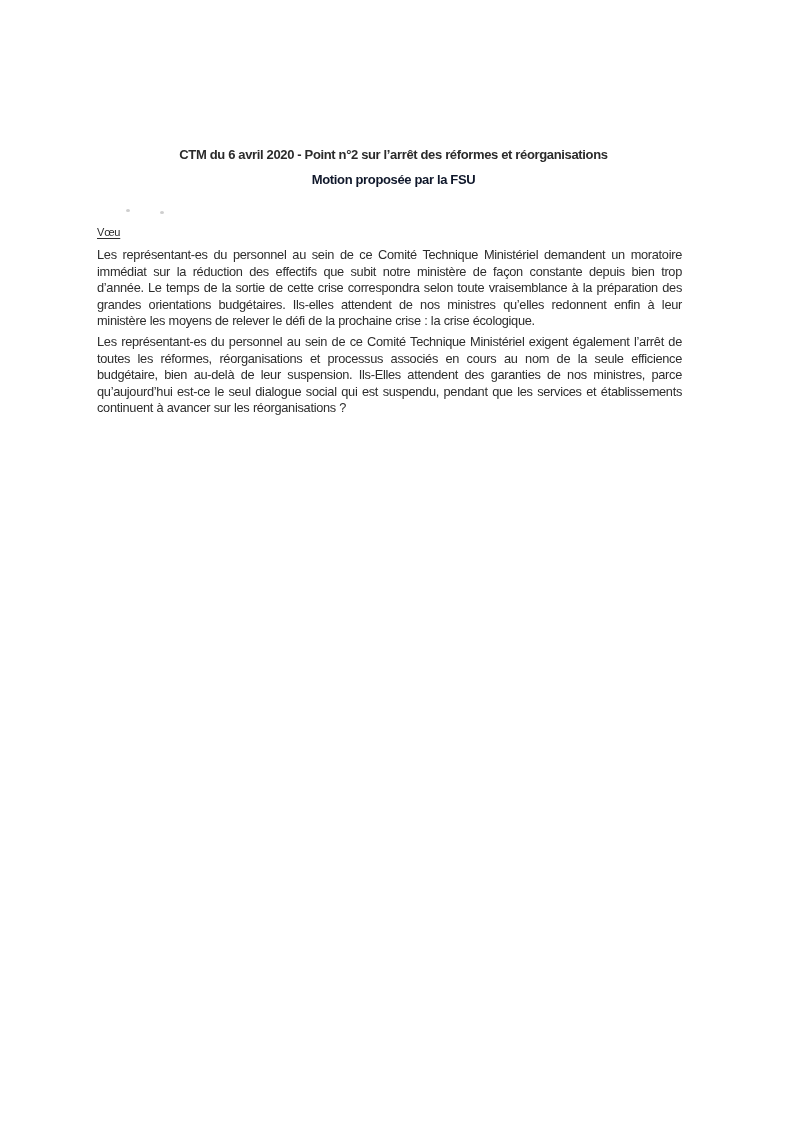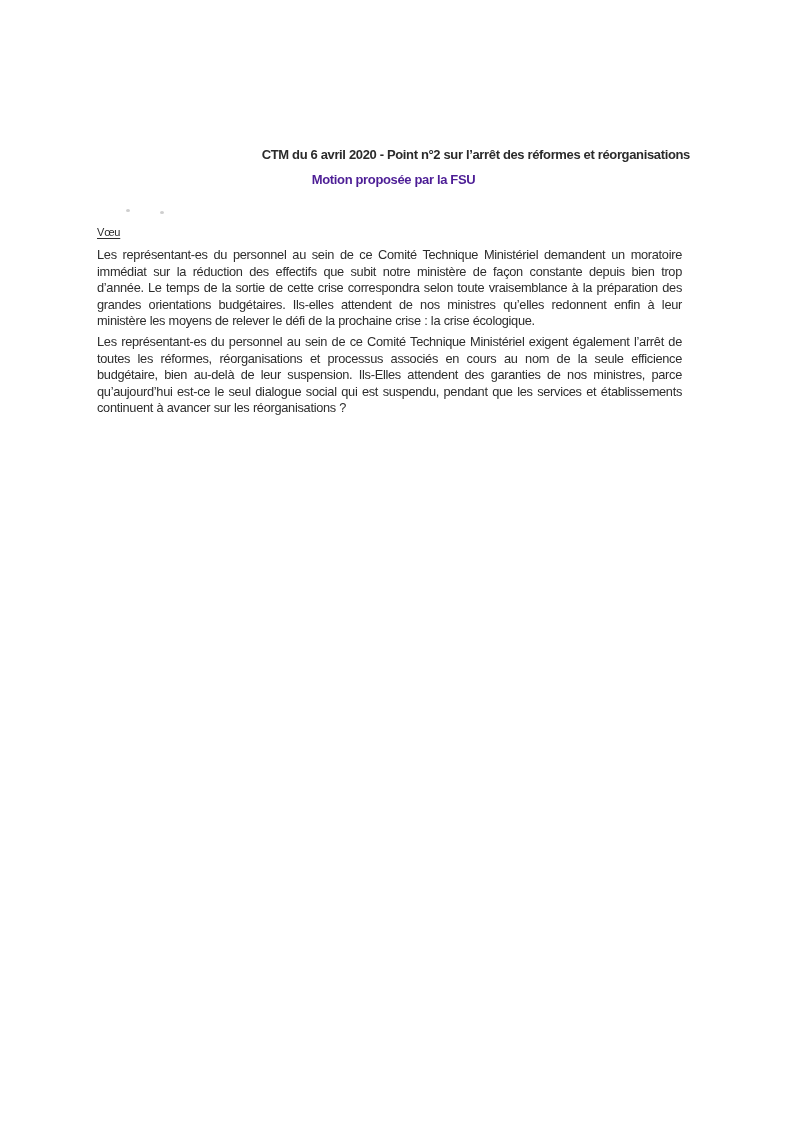--- a/index.html
+++ b/index.html
@@ -17,35 +17,35 @@
     color: #2d2d2d;
   }
   .content {
     position: absolute;
     left: 97px;
     top: 0;
     width: 593px;
   }
   .doc-title {
     margin-top: 146px;
-    text-align: right;
+    text-align: center;
     font-weight: 700;
     font-size: 13px;
     letter-spacing: -0.35px;
     line-height: 17px;
     color: #2b2b2b;
   }
   .doc-subtitle {
     margin-top: 8px;
     text-align: center;
     font-weight: 700;
     font-size: 13px;
     letter-spacing: -0.35px;
     line-height: 17px;
-    color: #4c1d95;
+    color: #0f172a;
   }
   .section-heading {
     margin-top: 36px;
     font-size: 11px;
     letter-spacing: -0.2px;
     line-height: 17px;
     text-decoration: underline;
     text-underline-offset: 2px;
   }
   .body-para {

